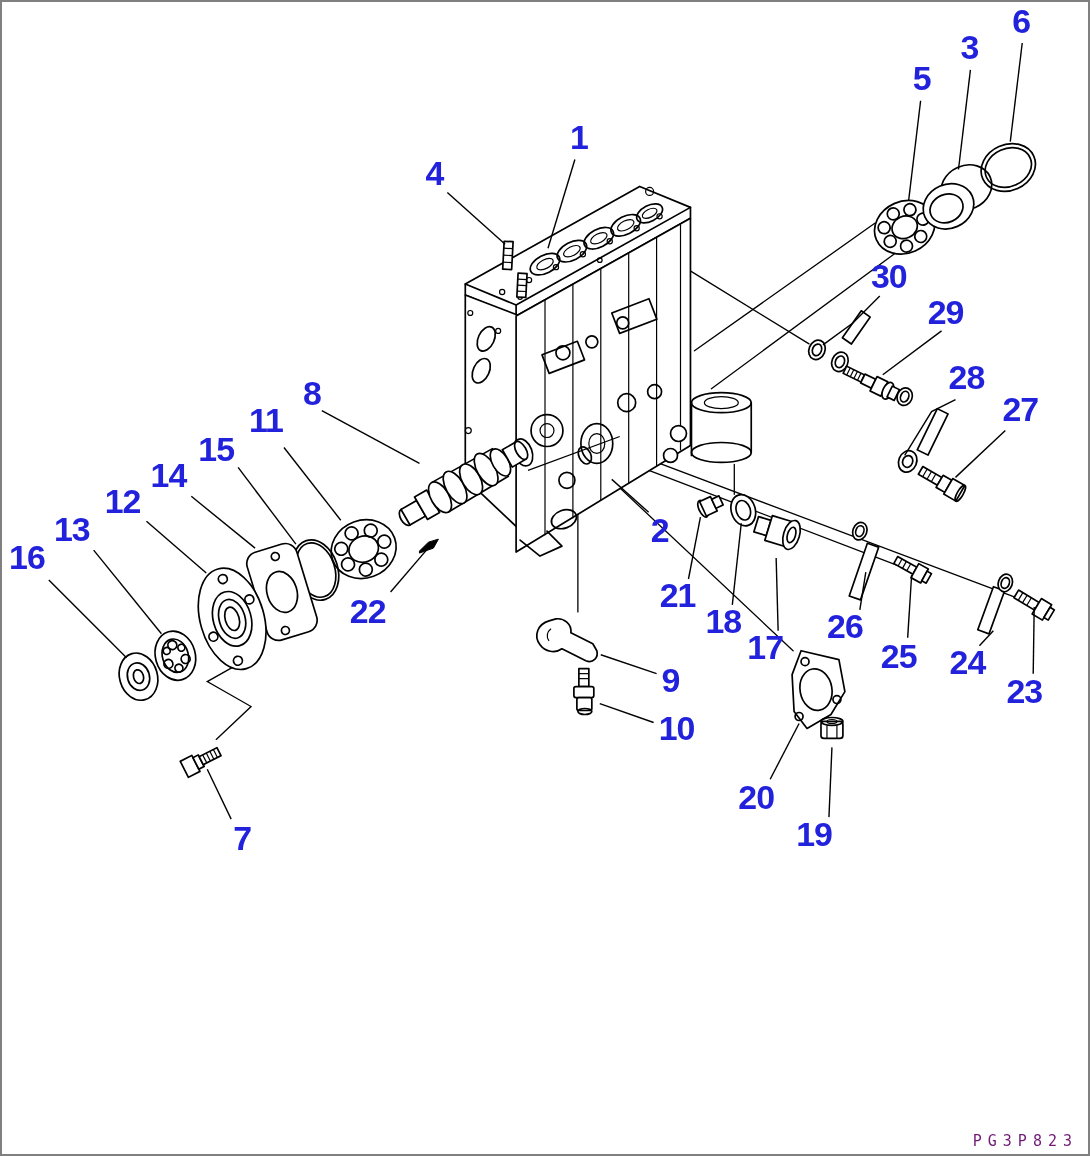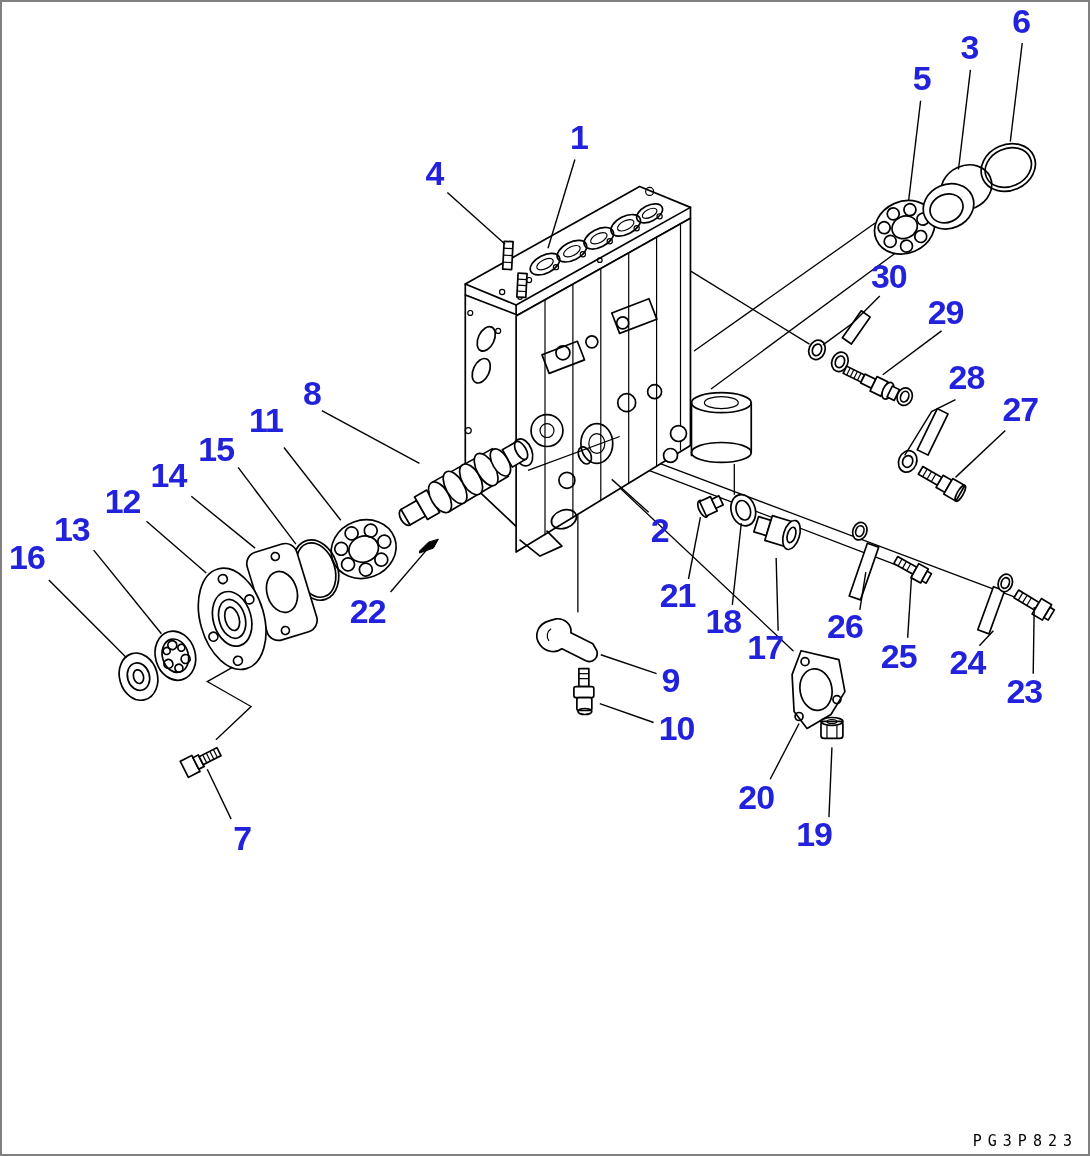--- a/index.html
+++ b/index.html
@@ -20,21 +20,21 @@
   .leader{fill:none;stroke-width:1.4;}
   .callout{
     font-family:"Liberation Sans",sans-serif;
     font-weight:bold;font-size:34px;letter-spacing:-1px;
     text-anchor:middle;dominant-baseline:central;
     cursor:pointer;
   }
   .drawing-code{
     position:absolute;right:10px;bottom:4px;
     font-family:"DejaVu Sans Mono",monospace;
-    font-size:15px;letter-spacing:6px;color:#000000;
+    font-size:15px;letter-spacing:6px;color:#701a75;
     white-space:nowrap;
   }
 </style>
 </head>
 <body>
 
 <div class="page" style="--bg: #ffffff; --border: #808080;">
   <svg class="diagram" viewBox="0 0 1090 1156">
 
     <g>

